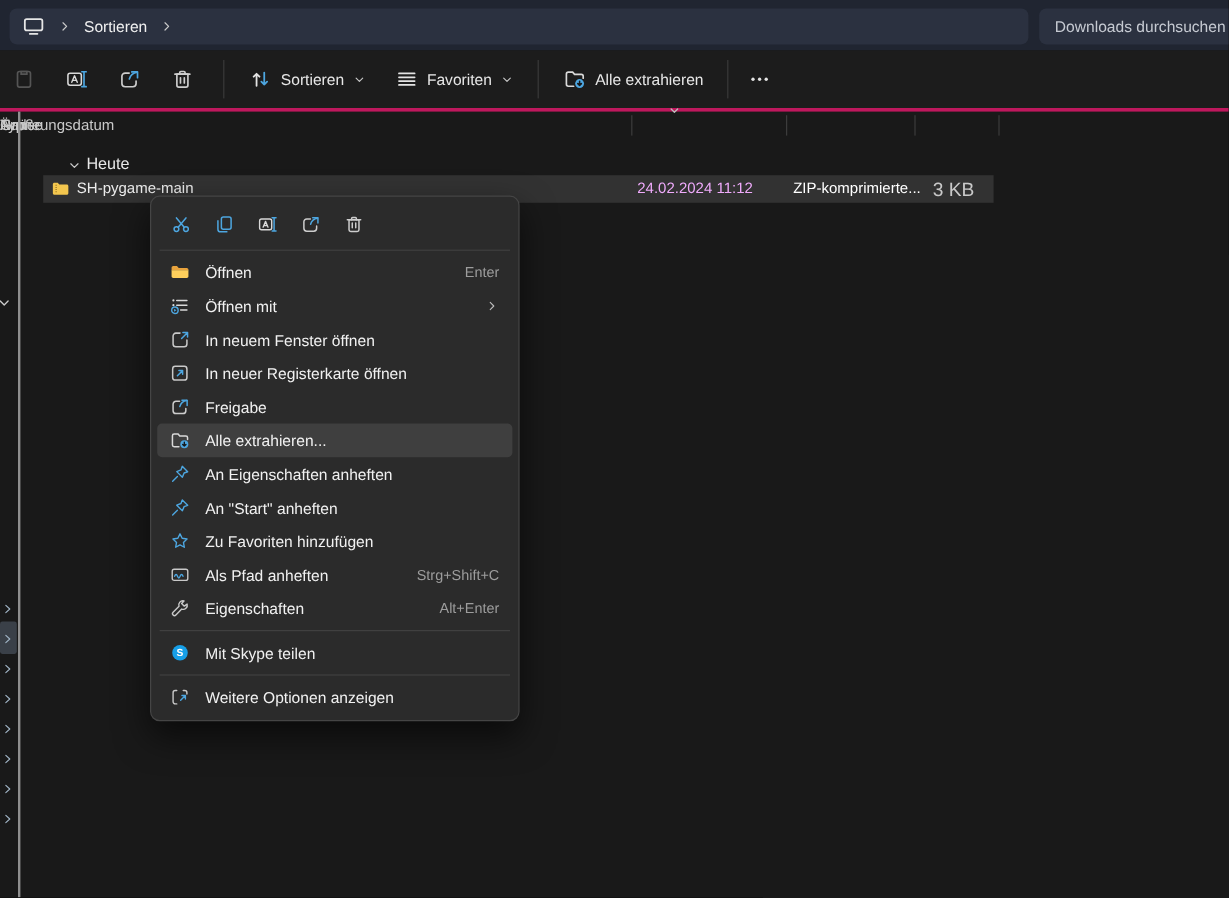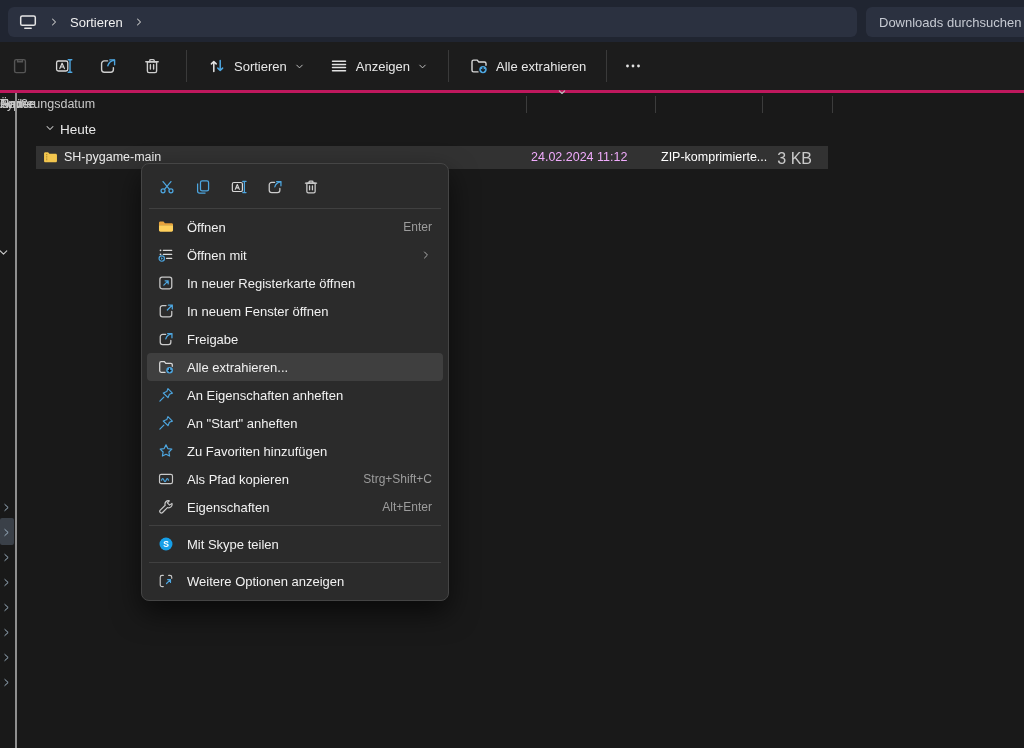--- a/index.html
+++ b/index.html
@@ -27,39 +27,39 @@
   
   .colheaders{position:absolute;left:0;top:93px;width:1024px;height:24px;}
   .col{position:absolute;top:4px;color:#c9c9c9;font-size:12.5px;cursor:default;}
   .col:nth-of-type(1){left:54px;}
   .col:nth-of-type(2){left:531px;}
   .col:nth-of-type(3){left:661px;}
   .col:nth-of-type(4){left:768px;}
   .colsep{position:absolute;top:3px;width:1px;height:17px;background:#3c3c3c;}
   .sortind{position:absolute;left:556px;top:86px;width:12px;height:12px;}
   
-  .grouprow{position:absolute;left:4px;top:122px;width:400px;height:22px;display:flex;align-items:flex-start;}
+  .grouprow{position:absolute;left:16px;top:122px;width:400px;height:22px;display:flex;align-items:flex-end;}
   .grouprow .icon12{margin-left:40px;margin-right:4px;}
   .grouplabel{color:#e8e8e8;font-size:13.5px;}
   .filerow{position:absolute;left:36px;top:146px;width:792px;height:23px;background:#323232;}
   .filerow .ficon{position:absolute;left:6px;top:3px;width:17px;height:17px;}
   .fname{position:absolute;left:28px;top:4px;color:#ececec;font-size:12.5px;}
   .fdate{position:absolute;left:495px;top:4px;color:#f0abfc;font-size:12.5px;}
   .ftype{position:absolute;left:625px;top:4px;color:#ffffff;font-size:12.5px;}
   .fsize{position:absolute;left:704px;top:4px;width:72px;text-align:right;color:#c9c9c9;font-size:16px;}
   
   .splitter{position:absolute;left:15px;top:93px;width:2px;height:655px;background:#8f8f8f;}
   .treechevrons{position:absolute;left:0;top:0;width:15px;height:748px;}
   .treechevron{position:absolute;left:1px;width:11px;height:11px;}
   .treehl{position:absolute;left:0;top:518px;width:14px;height:27px;background:#3a4048;border-radius:2px;}
   .cutchevron{position:absolute;left:-3px;top:246px;width:13px;height:13px;}
   
   .cmenu{position:absolute;left:125px;top:163px;width:308px;background:#2b2b2b;border:1px solid #454545;
          border-radius:8px;box-shadow:0 12px 28px rgba(0,0,0,.6);z-index:10;box-sizing:border-box;
-         padding:4px 0 5px;margin-left:16px;}
+         padding:4px 0 5px;}
   .mstrip{display:flex;align-items:center;height:34px;padding:2px 10px 0;gap:7px;}
   .qbtn{width:29px;height:29px;border-radius:4px;display:flex;align-items:center;justify-content:center;}
   .msep{height:1px;background:#404040;margin:4px 7px;}
   .mitem{display:flex;align-items:center;height:28px;margin:0 5px;padding:0 11px 0 10px;border-radius:4px;}
   .mitem.hl{background:#3f3f3f;}
   .mlabel{margin-left:12px;color:#f1f1f1;}
   .mright{margin-left:auto;color:#9d9d9d;font-size:12px;display:flex;align-items:center;}
 </style>
 </head>
 <body>
@@ -142,21 +142,21 @@
             <path d="M5 7.5 10 12.5 15 7.5" stroke="#c9c9c9" stroke-width="1.7" stroke-linecap="round" stroke-linejoin="round"></path>
           </svg>
         </span>
     </div>
     <div class="tgroup">
       <span class="icon20">
           <svg viewBox="0 0 20 20" fill="none" stroke="#e3e3e3" stroke-width="1.5" stroke-linecap="round" style="width: 100%; height: 100%; display: block;">
             <path d="M3.5 5.2h13M3.5 8.4h13M3.5 11.6h13M3.5 14.8h13"></path>
           </svg>
         </span>
-      <span class="tlabel">Anzeigen</span>
+      <span class="tlabel">Favoriten</span>
       <span class="icon11">
           <svg viewBox="0 0 20 20" fill="none" style="width: 100%; height: 100%; display: block;">
             <path d="M5 7.5 10 12.5 15 7.5" stroke="#c9c9c9" stroke-width="1.7" stroke-linecap="round" stroke-linejoin="round"></path>
           </svg>
         </span>
     </div>
     <div class="tsep"></div>
     <div class="tgroup">
       <span class="icon20">
           <svg viewBox="0 0 20 20" fill="none" style="width: 100%; height: 100%; display: block;">
@@ -341,41 +341,41 @@
           <span class="mright">
             <span class="icon12">
               <svg viewBox="0 0 20 20" fill="none" style="width: 100%; height: 100%; display: block;">
                 <path d="M7.5 5 12.5 10 7.5 15" stroke="#bdbdbd" stroke-width="1.5" stroke-linecap="round" stroke-linejoin="round"></path>
               </svg>
             </span>
           </span>
         </div>
         <div class="mitem">
           <span class="icon18">
-            <svg viewBox="0 0 20 20" fill="none" style="width: 100%; height: 100%; display: block;">
-              <rect x="3.2" y="3.6" width="13.2" height="12.8" rx="2.4" stroke="#c9c9c9" stroke-width="1.4"></rect>
-              <path d="M7.6 12.4 12.4 7.6M12.4 7.6H9M12.4 7.6V11" stroke="#4da6e0" stroke-width="1.4" stroke-linecap="round" stroke-linejoin="round"></path>
-            </svg>
-          </span>
-          <span class="mlabel">In neuer Registerkarte öffnen</span>
-          <span class="mright"></span>
-        </div>
-        <div class="mitem">
-          <span class="icon18">
             <svg viewBox="0 0 20 20" fill="none" stroke-linecap="round" stroke-linejoin="round" style="width: 100%; height: 100%; display: block;">
               <path d="M16.4 10.4v3.6a2.6 2.6 0 0 1-2.6 2.6H6.2a2.6 2.6 0 0 1-2.6-2.6V6.6A2.6 2.6 0 0 1 6.2 4h3.8" stroke="#c9c9c9" stroke-width="1.4"></path>
               <path d="M12.7 3.4H17V7.7M17 3.4l-5.5 5.5" stroke="#4da6e0" stroke-width="1.4"></path>
             </svg>
           </span>
           <span class="mlabel">In neuem Fenster öffnen</span>
           <span class="mright"></span>
         </div>
         <div class="mitem">
           <span class="icon18">
             <svg viewBox="0 0 20 20" fill="none" style="width: 100%; height: 100%; display: block;">
+              <rect x="3.2" y="3.6" width="13.2" height="12.8" rx="2.4" stroke="#c9c9c9" stroke-width="1.4"></rect>
+              <path d="M7.6 12.4 12.4 7.6M12.4 7.6H9M12.4 7.6V11" stroke="#4da6e0" stroke-width="1.4" stroke-linecap="round" stroke-linejoin="round"></path>
+            </svg>
+          </span>
+          <span class="mlabel">In neuer Registerkarte öffnen</span>
+          <span class="mright"></span>
+        </div>
+        <div class="mitem">
+          <span class="icon18">
+            <svg viewBox="0 0 20 20" fill="none" style="width: 100%; height: 100%; display: block;">
               <path d="M9.6 4.9H6.3a2.7 2.7 0 0 0-2.7 2.7v6a2.7 2.7 0 0 0 2.7 2.7h6.4a2.7 2.7 0 0 0 2.7-2.7v-2" stroke="#cdcdcd" stroke-width="1.4" stroke-linecap="round"></path>
               <path d="M11.8 3.9h4.8v4.8" stroke="#4da6e0" stroke-width="1.4" stroke-linecap="round" stroke-linejoin="round"></path>
               <path d="M16.3 4.2c-3.4.5-5.6 2.4-6.5 5.6" stroke="#4da6e0" stroke-width="1.4" stroke-linecap="round"></path>
             </svg>
           </span>
           <span class="mlabel">Freigabe</span>
           <span class="mright"></span>
         </div>
         <div class="mitem hl">
           <span class="icon18">
@@ -417,21 +417,21 @@
           <span class="mlabel">Zu Favoriten hinzufügen</span>
           <span class="mright"></span>
         </div>
         <div class="mitem">
           <span class="icon18">
             <svg viewBox="0 0 20 20" fill="none" style="width: 100%; height: 100%; display: block;">
               <rect x="2.8" y="4.8" width="14.4" height="10.4" rx="1.8" stroke="#c9c9c9" stroke-width="1.3"></rect>
               <path d="M5 11.4c.9-2.3 1.8-2.3 2.7 0 .8 2 1.6 2 2.4 0 .9-2.3 1.8-2.3 2.7 0" stroke="#4da6e0" stroke-width="1.3" stroke-linecap="round"></path>
             </svg>
           </span>
-          <span class="mlabel">Als Pfad kopieren</span>
+          <span class="mlabel">Als Pfad anheften</span>
           <span class="mright">Strg+Shift+C</span>
         </div>
         <div class="mitem">
           <span class="icon18">
             <svg viewBox="0 0 20 20" fill="none" stroke="#c9c9c9" stroke-width="1.3" stroke-linejoin="round" style="width: 100%; height: 100%; display: block;">
               <path d="M16.6 6a3.8 3.8 0 0 1-5 4.6l-5.4 5.5a1.8 1.8 0 1 1-2.6-2.6l5.5-5.4a3.8 3.8 0 0 1 4.6-5l-2.2 2.3 2.5 2.5z"></path>
             </svg>
           </span>
           <span class="mlabel">Eigenschaften</span>
           <span class="mright">Alt+Enter</span>

